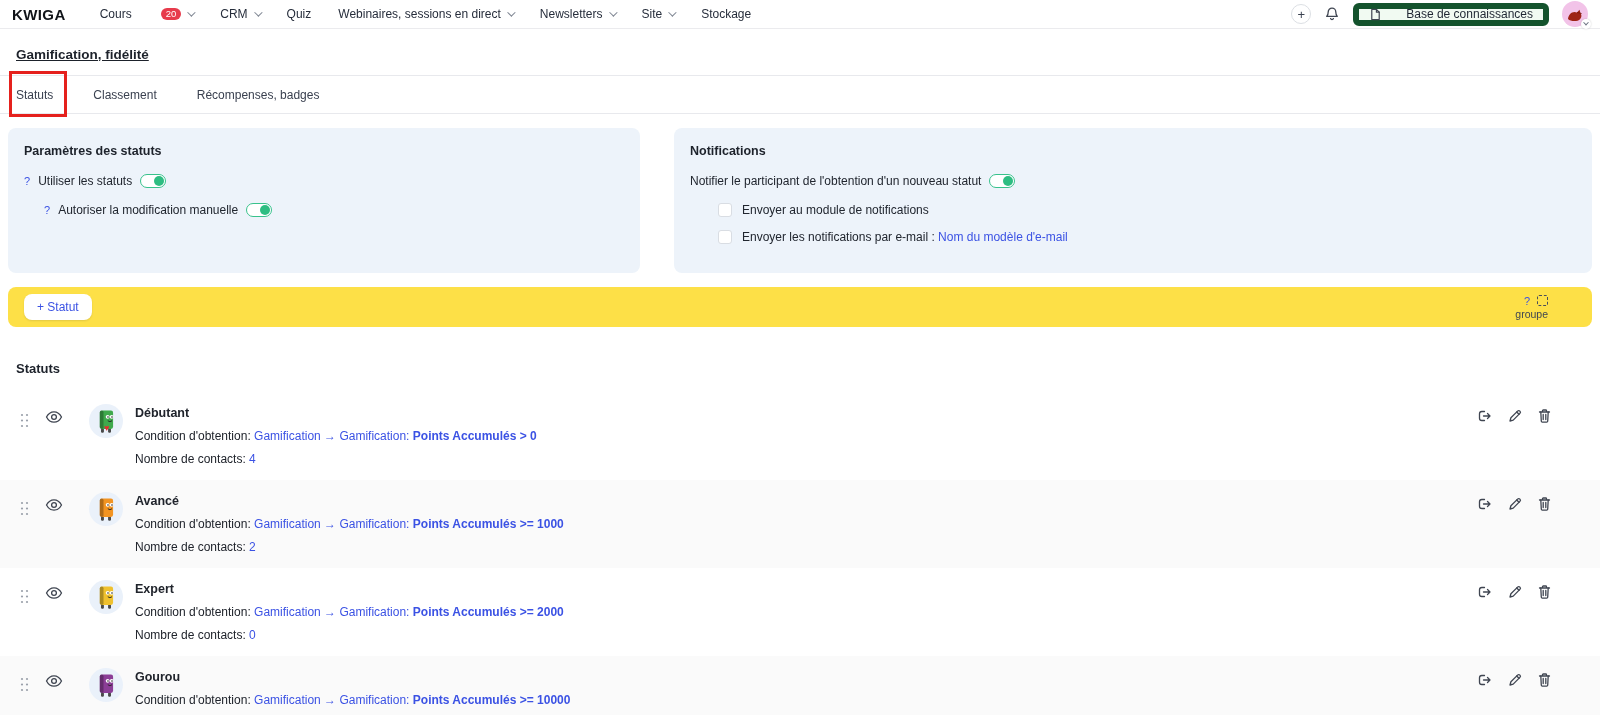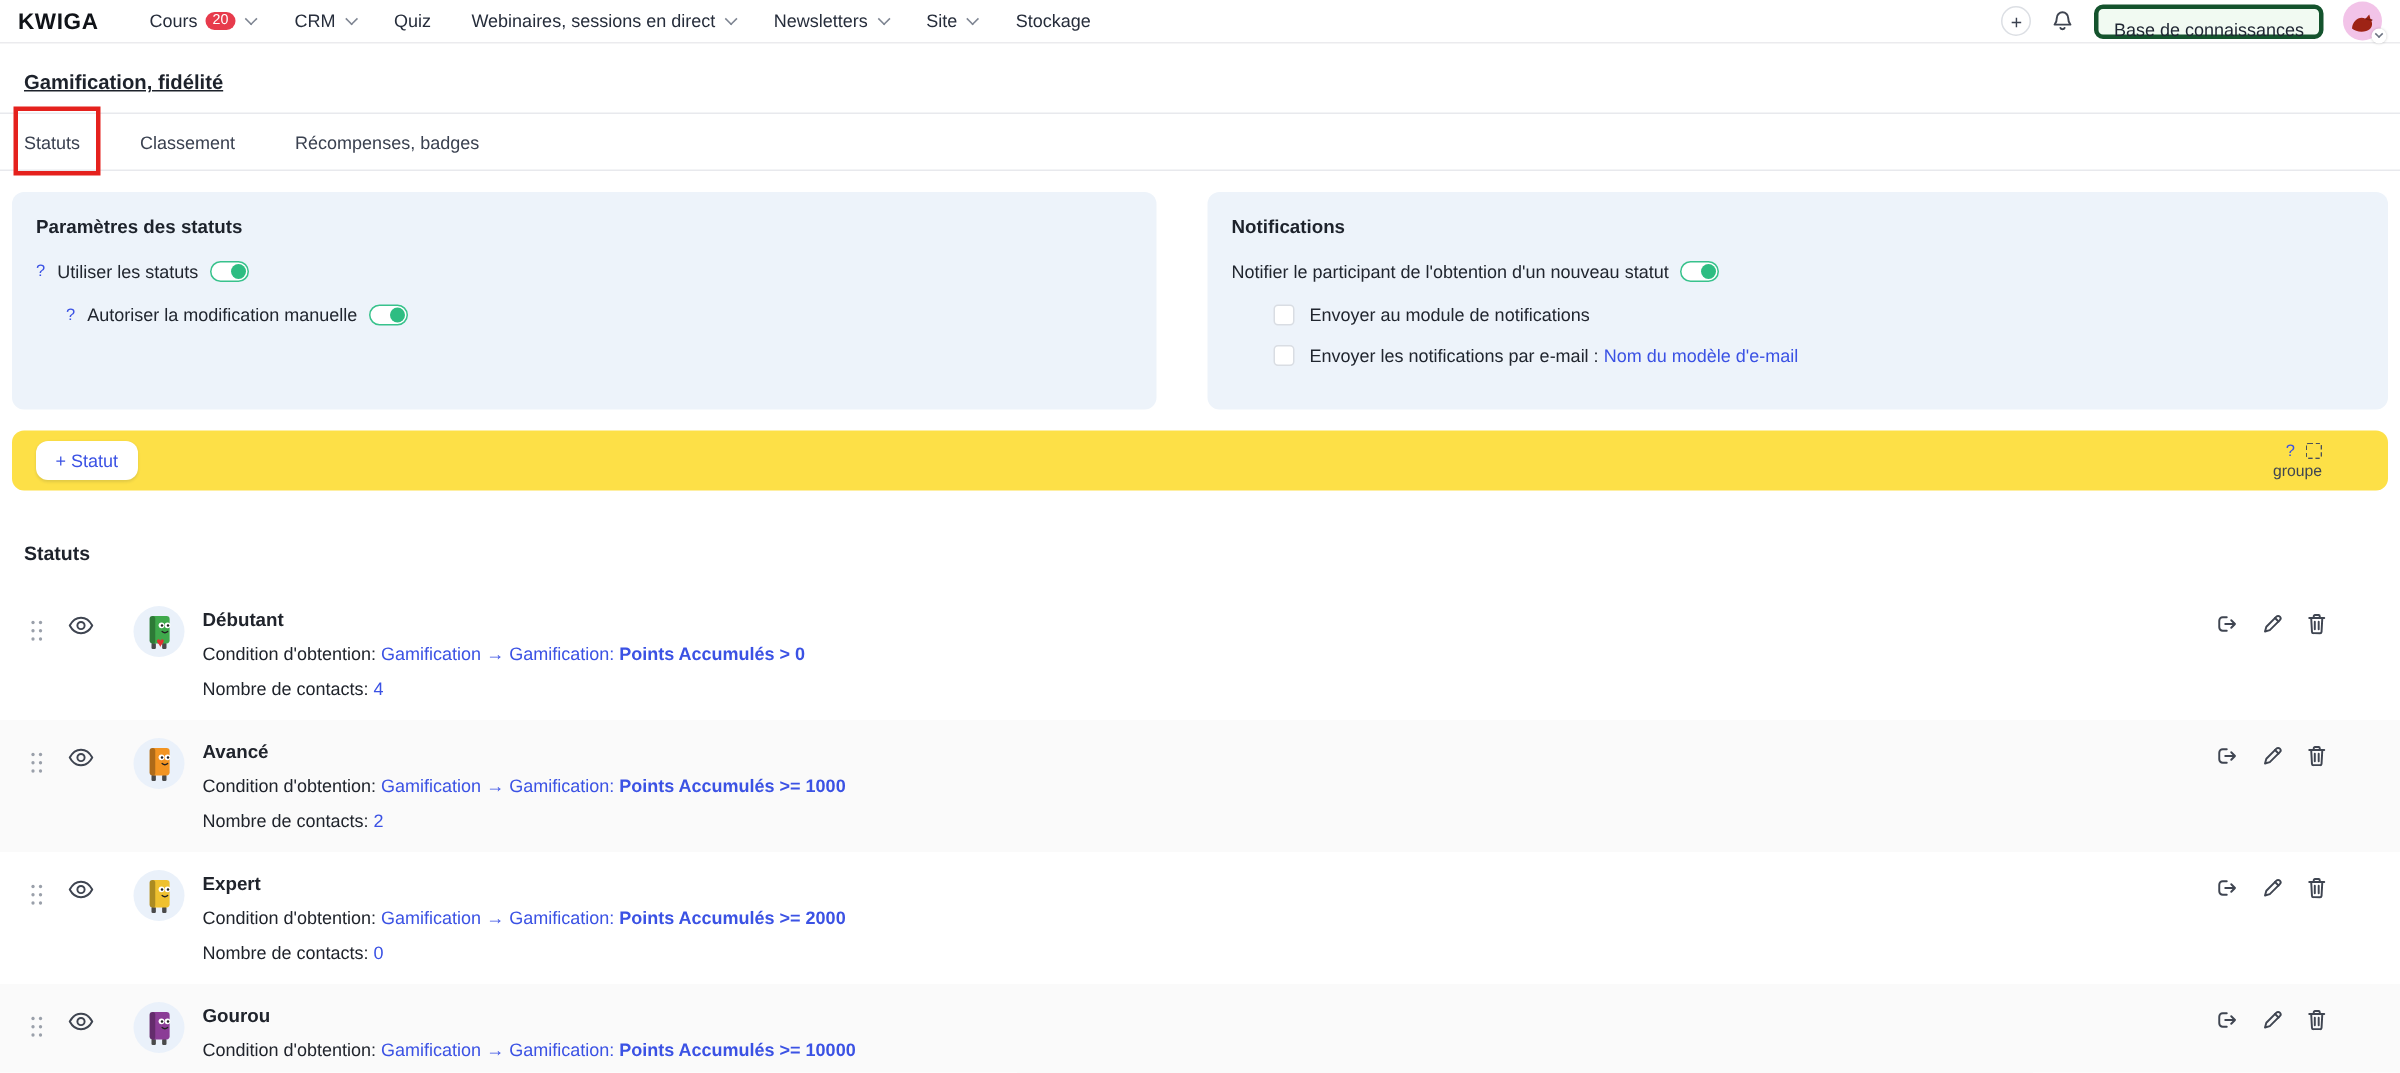--- a/index.html
+++ b/index.html
@@ -8,46 +8,46 @@
 
   
   .topbar { height:29px; display:flex; align-items:center; padding:0 12px;
     border-bottom:1px solid #ebebee; background:#fff; }
   .logo { font-size:15px; font-weight:700; letter-spacing:.4px; color:#101318; margin-right:34px; }
   .nav { display:flex; align-items:center; gap:27px; }
   .nav-item { display:flex; align-items:center; gap:5px; font-size:12px; color:#262d3b; cursor:pointer; white-space:nowrap; }
   .caret { width:6px; height:6px; border-right:1.3px solid #7d8491; border-bottom:1.3px solid #7d8491;
     transform:rotate(45deg) translateY(-2px); display:inline-block; margin-left:1px; }
   .badge { background:#e73b4c; color:#fff; font-size:9.5px; font-weight:400; border-radius:8px;
-    padding:1.5px 5px; line-height:1; }
+    padding:1.5px 5px; line-height:1;margin-left:24px; }
   .topbar-right { margin-left:auto; display:flex; align-items:center; gap:13px; }
   .circle-btn { width:20px; height:20px; border-radius:50%; border:1px solid #dcdfe4; background:#fff;
     display:flex; align-items:center; justify-content:center; font-size:13px; color:#3a4150; cursor:pointer; }
   .icon-btn { display:flex; align-items:center; cursor:pointer; }
-  .kb-btn { display:flex; align-items:center; gap:7px; background:#f1faf2; border:3px solid #14532d;
-    border-radius:6px; height:23px; padding:0 10px; font-size:12px; color:#1f2633; cursor:pointer;flex-direction:column; }
+  .kb-btn { display:flex; align-items:center; gap:24px; background:#f1faf2; border:6px solid #14532d;
+    border-radius:6px; height:23px; padding:0 10px; font-size:12px; color:#1f2633; cursor:pointer; }
   .avatar { position:relative; width:26px; height:26px; border-radius:50%; background:#f2c3e8; cursor:pointer;
     display:flex; align-items:center; justify-content:center; overflow:visible; }
   .avatar .chev { position:absolute; right:-3px; bottom:-2px; width:10px; height:10px; background:#fff;
     border-radius:50%; box-shadow:0 0 2px rgba(0,0,0,.2); display:flex; align-items:center; justify-content:center; }
   .avatar .chev i { width:4px; height:4px; border-right:1px solid #6b7280; border-bottom:1px solid #6b7280;
     transform:rotate(45deg) translate(-1px,-1px); }
 
   
   .page-title { font-size:13.5px; font-weight:700; color:#1d222b; padding:18px 16px 13px;text-decoration:underline; }
   .tabbar { position:relative; display:flex; align-items:center; gap:40px; height:39px; padding-left:16px;
     border-top:1px solid #e8e9ed; border-bottom:1px solid #e8e9ed; }
   .tab { font-size:12px; color:#3a4150; cursor:pointer; white-space:nowrap; }
   .annotation-box { position:absolute; left:9px; top:-5px; width:58px; height:46px;
     border:3px solid #e5211d; pointer-events:none; z-index:3; }
 
   
   .panels { display:flex; gap:34px; padding:14px 8px 0; }
   .panel { background:#edf3fa; border-radius:8px; padding:16px; min-height:135px; }
-  .panel-settings { width:763px; }
+  .panel-settings { width:632px; }
   .panel-notifications { flex:1; }
   .panel-title { font-size:12.5px; font-weight:700; color:#1d222b; margin-bottom:16px; }
   .toggle-row { display:flex; align-items:center; gap:8px; font-size:12px; margin-bottom:15px; }
   .toggle-row.indent { margin-left:20px; }
   .help-q { color:#3b52e4; font-size:11px; cursor:pointer; }
   .toggle { position:relative; width:26px; height:14px; border:1.5px solid #38c28c; border-radius:8px;
     background:#fff; cursor:pointer; flex:0 0 auto; }
   .toggle .knob { position:absolute; right:1px; top:50%; transform:translateY(-50%); width:10px; height:10px;
     border-radius:50%; background:#2ebd82; }
   .check-row { display:flex; align-items:center; gap:10px; font-size:12px; margin:13px 0 13px 28px; }

